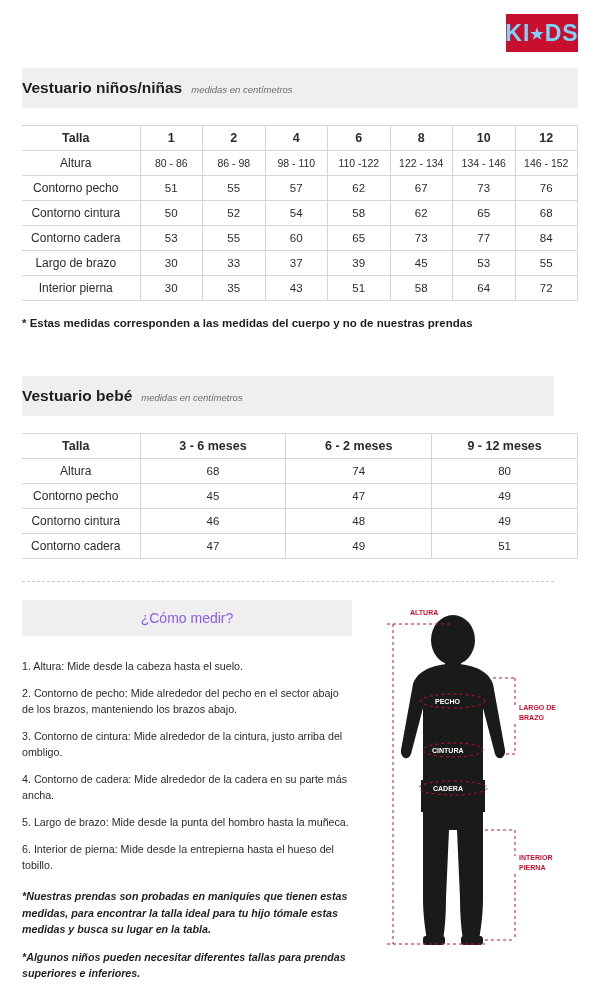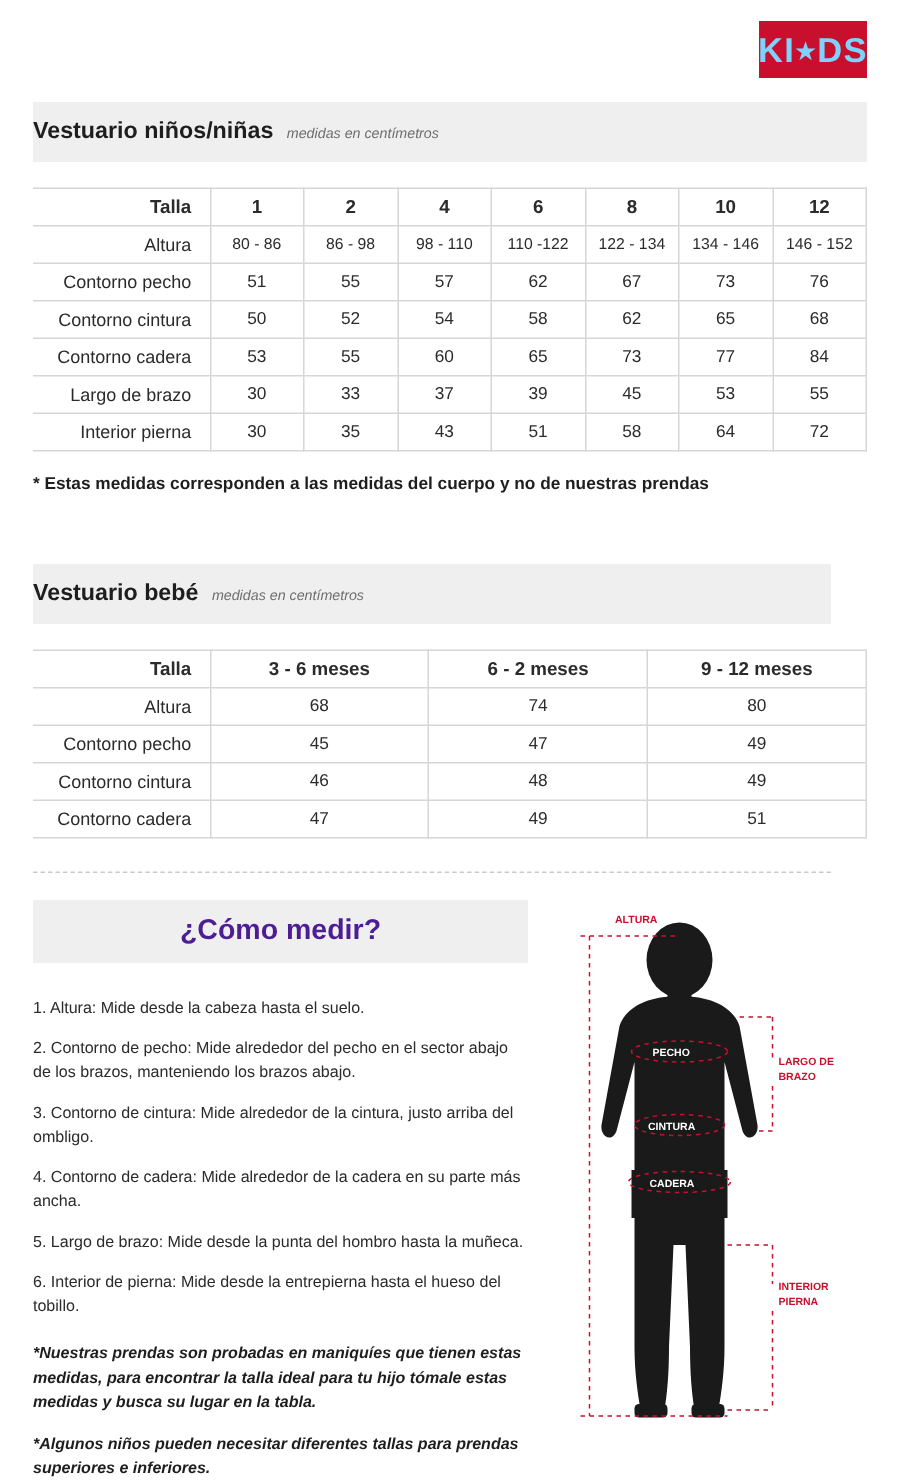--- a/index.html
+++ b/index.html
@@ -73,21 +73,21 @@
   table td, table th {
     border: 1px solid #d6d6d6;
     text-align: center;
     font-size: 11.5px;
     height: 25px;
     color: #2b2b2b;
     font-weight: normal;
     padding: 0 2px;
   }
   table .rowhead {
-    text-align: right;
+    text-align: center;
     padding-right: 12px;
     font-size: 12px;
     background: #ffffff;
     border-left: none;
   }
   table tr.head td, table tr.head th {
     font-weight: bold;
     font-size: 12.5px;
   }
   table tr.head .rowhead { font-weight: bold; }
@@ -117,23 +117,23 @@
   .howto-wrap {
     position: absolute;
     left: 22px;
     top: 600px;
     width: 330px;
   }
   .howto-head {
     background: #efefef;
     padding: 10px 0;
     text-align: center;
-    font-size: 19px;
-    font-weight: bold;
-    color: #4c1d95;
+    font-size: 14px;
+    font-weight: normal;
+    color: #8b5cf6;
   }
   .howto-list {
     margin-top: 22px;
   }
   .howto-item {
     font-size: 10.7px;
     line-height: 1.5;
     margin-bottom: 11px;
     color: #2b2b2b;
   }

